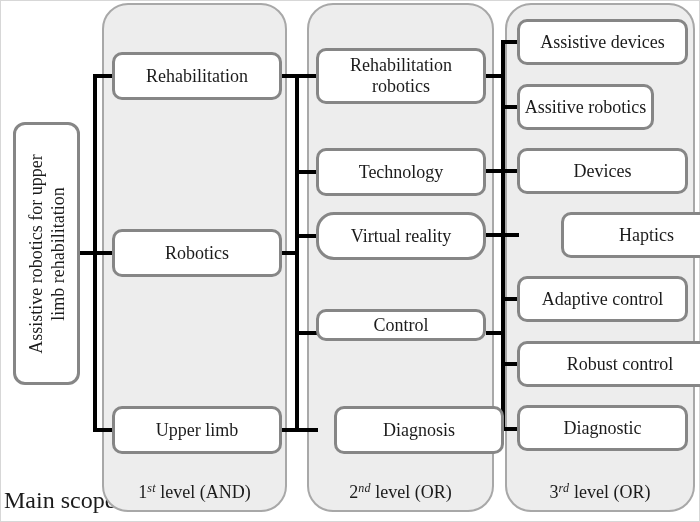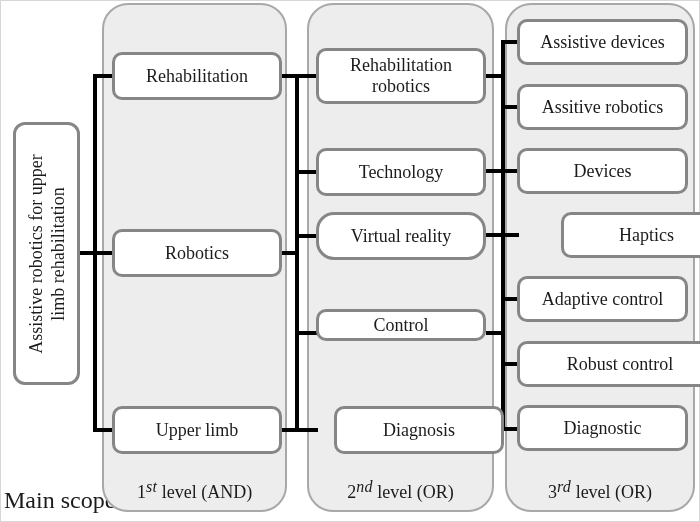--- a/index.html
+++ b/index.html
@@ -9,21 +9,21 @@
     overflow:hidden;box-shadow:inset 0 0 0 1px #d7d7d7;
   }
   .panel{
     position:absolute;top:3px;height:509px;background:var(--panel-fill,#eee);
     border:2px solid var(--panel-border,#aaa);border-radius:26px;box-sizing:border-box;z-index:1;
   }
   .panel-caption{
     position:absolute;left:0;right:0;bottom:7px;text-align:center;
     font-size:18px;white-space:nowrap;
   }
-  .sup{font-style:italic;font-size:16px;vertical-align:6px;letter-spacing:.3px;}
+  .sup{font-style:italic;font-size:12px;vertical-align:6px;letter-spacing:.3px;}
   .node{
     position:absolute;background:var(--node-fill,#fff);border:3px solid var(--node-border,#888);
     border-radius:10px;box-sizing:border-box;display:flex;align-items:center;justify-content:center;
     text-align:center;font-size:18px;line-height:1.15;z-index:3;padding:0 4px;
   }
   .wire{position:absolute;background:var(--wire,#000);z-index:2;}
   #scope-box{
     position:absolute;left:13px;top:122px;width:67px;height:263px;background:var(--node-fill,#fff);
     border:3px solid var(--node-border,#888);border-radius:12px;box-sizing:border-box;z-index:3;
   }
@@ -89,21 +89,21 @@
   <div id="nodes">
       <div class="node" style="left: 112px; width: 170px; top: 52px; height: 48px;">Rehabilitation</div>
       <div class="node" style="left: 112px; width: 170px; top: 229px; height: 48px;">Robotics</div>
       <div class="node" style="left: 112px; width: 170px; top: 406px; height: 48px;">Upper limb</div>
       <div class="node" style="left: 316px; width: 170px; top: 48px; height: 56px;">Rehabilitation robotics</div>
       <div class="node" style="left: 316px; width: 170px; top: 148px; height: 48px;">Technology</div>
       <div class="node" style="left: 316px; width: 170px; top: 212px; height: 48px; border-radius: 18px;">Virtual reality</div>
       <div class="node" style="left: 316px; width: 170px; top: 309px; height: 32px;">Control</div>
       <div class="node" style="left: 316px; width: 170px; top: 406px; height: 48px; margin-left: 18px;">Diagnosis</div>
       <div class="node" style="left: 517px; width: 171px; top: 19px; height: 46px;">Assistive devices</div>
-      <div class="node" style="left: 517px; width: 171px; top: 84px; height: 46px;">Assitive robotics</div>
+      <div class="node" style="left: 517px; width: 137px; top: 84px; height: 46px;">Assitive robotics</div>
       <div class="node" style="left: 517px; width: 171px; top: 148px; height: 46px;">Devices</div>
       <div class="node" style="left: 517px; width: 171px; top: 212px; height: 46px; margin-left: 44px;">Haptics</div>
       <div class="node" style="left: 517px; width: 171px; top: 276px; height: 46px;">Adaptive control</div>
       <div class="node" style="left: 517px; width: 206px; top: 341px; height: 46px;">Robust control</div>
       <div class="node" style="left: 517px; width: 171px; top: 405px; height: 46px;">Diagnostic</div>
     </div>
 
 </div>
 
 </body></html>

